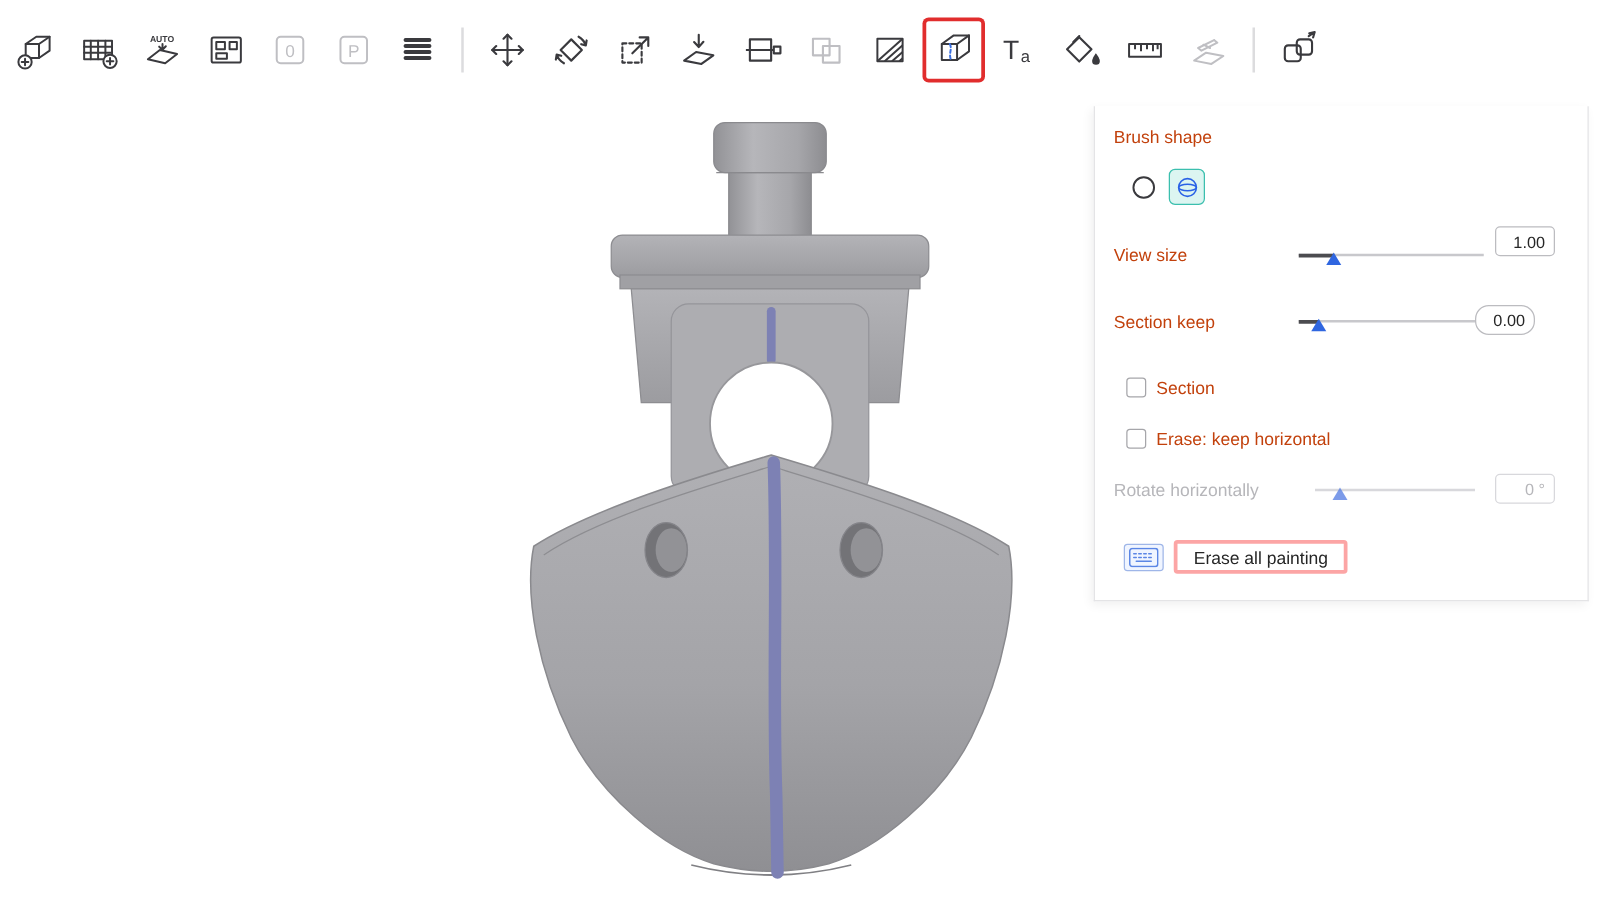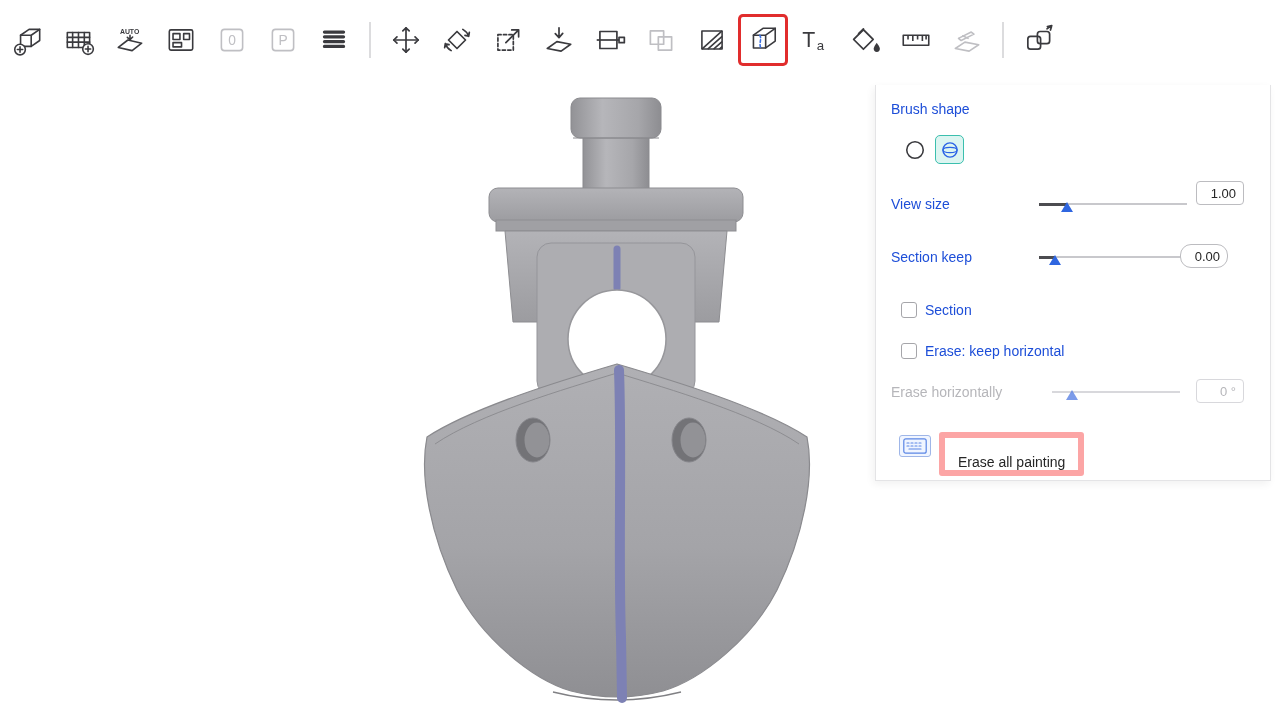--- a/index.html
+++ b/index.html
@@ -22,21 +22,21 @@
   .tb-sep{width:2px;height:36px;background:#dcdcde;margin:0 6px;}
   
   #viewport{position:absolute;left:0;top:80px;width:1280px;height:640px;}
   #boat{position:absolute;left:413px;top:12px;}
   
   #panel{
     position:absolute;left:875px;top:85px;width:396px;height:396px;
     background:#ffffff;border:1px solid #e4e4e6;border-top:none;
     box-shadow:-2px 3px 8px rgba(0,0,0,0.06);box-sizing:border-box;
   }
-  .p-label{position:absolute;font-size:14px;color:#1d4ed8;line-height:17px;white-space:nowrap;}
+  .p-label{position:absolute;font-size:14px;color:#c2410c;line-height:17px;white-space:nowrap;}
   .p-label.dis{color:#b6b6ba;}
   .shape-btn{position:absolute;background:transparent;border:none;padding:0;margin:0;
     display:flex;align-items:center;justify-content:center;cursor:pointer;}
   .shape-btn.selected{background:#dcf5f1;border:1.5px solid #3bbfae;border-radius:5px;}
   .slider{position:absolute;height:16px;cursor:pointer;}
   .slider .track{position:absolute;left:0;right:0;top:5px;height:2px;background:#c8c8cc;}
   .slider .fill{position:absolute;left:0;top:4.5px;height:3px;background:#4c4c50;}
   .slider.dis .track{background:#d8d8dc;}
   .thumb{position:absolute;top:4px;width:0;height:0;
     border-left:6px solid transparent;border-right:6px solid transparent;
@@ -52,22 +52,22 @@
   .checkbox{
     position:absolute;width:16px;height:16px;box-sizing:border-box;
     border:1px solid #a6a6aa;border-radius:3px;background:#fff;cursor:pointer;
   }
   .kbd-chip{
     position:absolute;width:32px;height:22px;box-sizing:border-box;
     border:1px solid #9fb6e8;border-radius:3px;background:#f0f5ff;
     display:flex;align-items:center;justify-content:center;padding:0;cursor:pointer;
   }
   .erase-btn{
-    position:absolute;height:27px;box-sizing:border-box;padding:16px 13px;
-    border:6px solid #fca5a5;border-radius:3px;background:#fff;cursor:pointer;
+    position:absolute;height:27px;box-sizing:border-box;padding:0 13px;
+    border:3px solid #fca5a5;border-radius:3px;background:#fff;cursor:pointer;
     font-family:"Liberation Sans",sans-serif;font-size:14px;color:#262626;
   }
 </style>
 </head>
 <body>
 
 <svg width="0" height="0" style="position:absolute" aria-hidden="true">
   <defs>
     <g id="_stroke_defaults"></g>
     <symbol id="sym-add-object" viewBox="0 0 32 32">
@@ -405,21 +405,21 @@
     <div class="thumb" style="left:10px"></div>
   </div>
   <input class="val-box" style="left: 304px; top: 159px; border-radius: 11px;" readonly="" value="0.00">
 
   <span class="checkbox" style="left:25px;top:217px"></span>
   <div class="p-label" style="left:49px;top:217px">Section</div>
 
   <span class="checkbox" style="left:25px;top:258px"></span>
   <div class="p-label" style="left:49px;top:258px">Erase: keep horizontal</div>
 
-  <div class="p-label dis" style="left:15px;top:299px">Erase horizontally</div>
+  <div class="p-label dis" style="left:15px;top:299px">Rotate horizontally</div>
   <div class="slider dis" style="left:176px;top:301px;width:128px">
     <div class="track"></div>
     <div class="thumb" style="left:14px"></div>
   </div>
   <input class="val-box dis" style="left: 320px; top: 294px;" readonly="" value="0 °">
 
   <button class="kbd-chip" style="left:23px;top:350px">
     <svg viewBox="0 0 24 16" width="24" height="16">
       <rect x="0.8" y="0.8" width="22.4" height="14.4" rx="2" fill="none" stroke="#5b86e5" stroke-width="1.2"></rect>
       <path d="M4 5 h2 M8 5 h2 M12 5 h2 M16 5 h2 M4 8 h2 M8 8 h2 M12 8 h2 M16 8 h2 M6 11 h12" stroke="#5b86e5" stroke-width="1.2" fill="none" stroke-linecap="round"></path>

